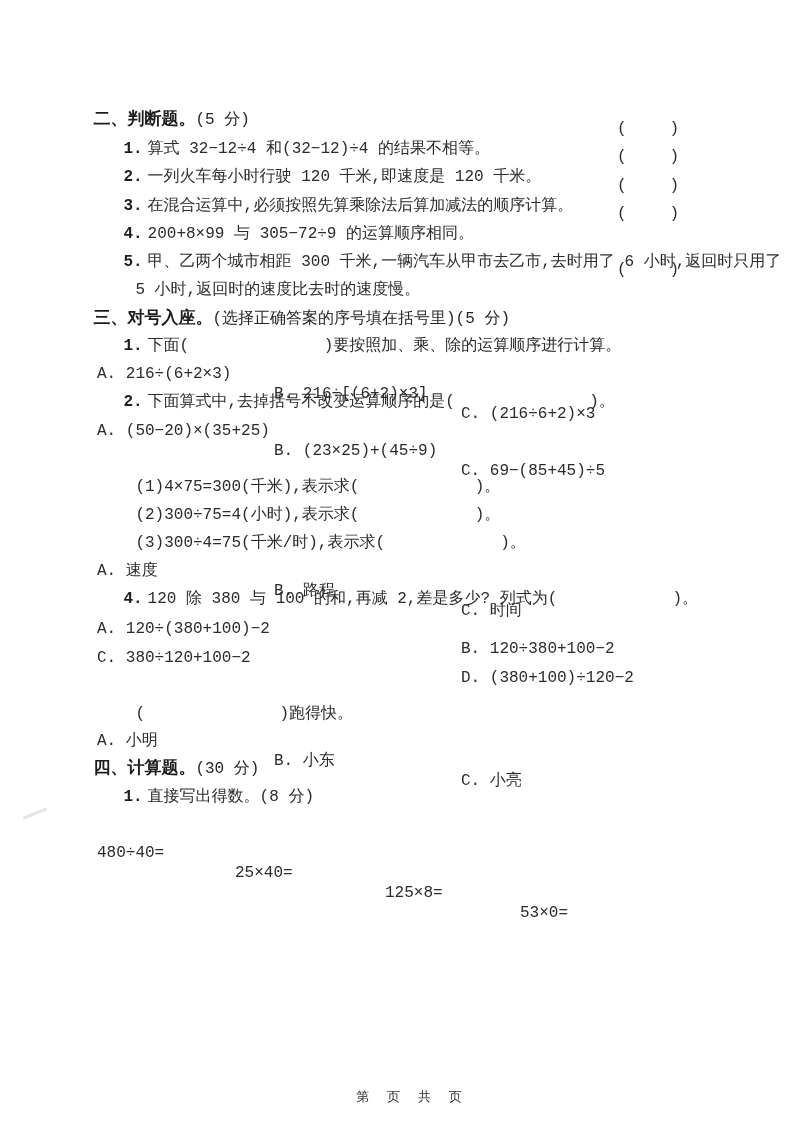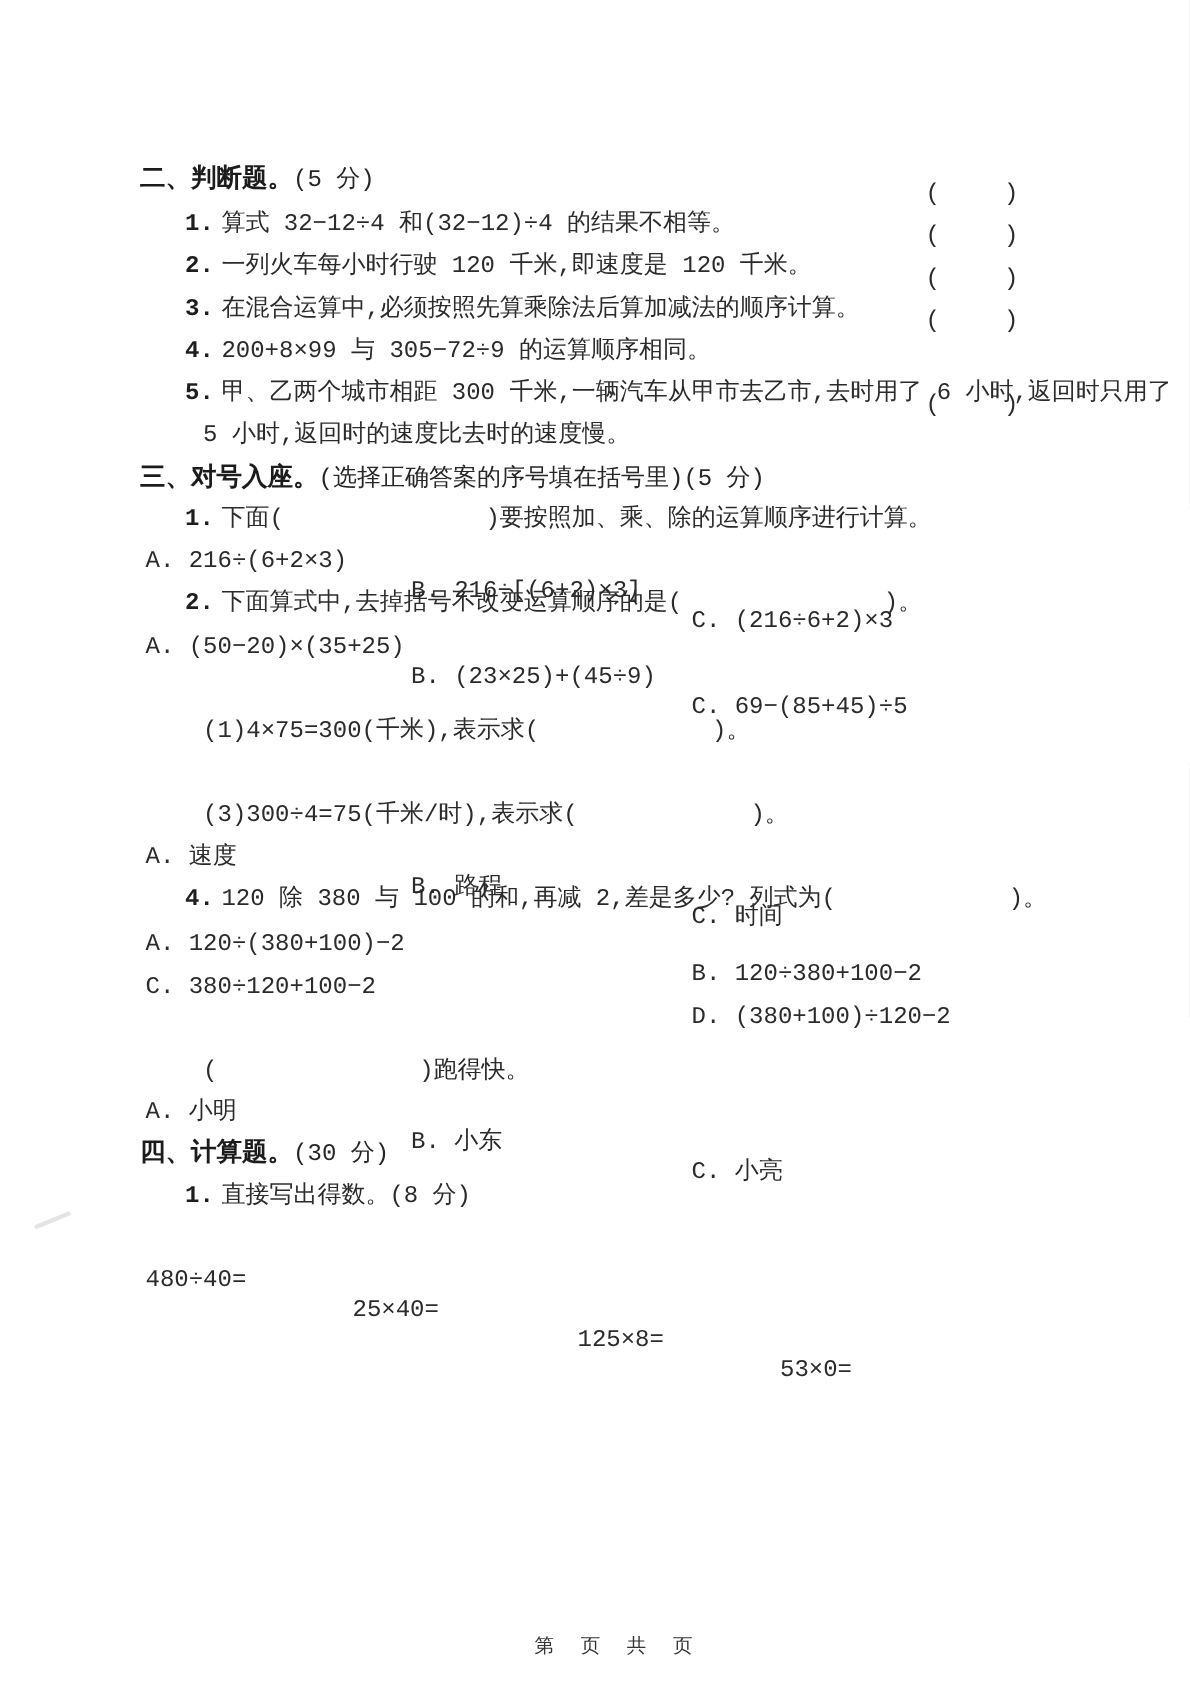--- a/index.html
+++ b/index.html
@@ -94,20 +94,23 @@
   </div>
   <div class="ln optrow" style="top:401px">
     <span class="opt" style="left:97px">A. (50−20)×(35+25)</span>
     <span class="opt" style="left:274px">B. (23×25)+(45÷9)</span>
     <span class="opt" style="left:461px">C. 69−(85+45)÷5</span>
   </div>
 
   <div class="ln indent" style="top:457px">
     <span class="qtext">(1)4×75=300(千米),表示求(            )。</span>
   </div>
+  <div class="ln indent" style="top:485px">
+    <span class="qtext">(2)300÷75=4(小时),表示求(            )。</span>
+  </div>
   <div class="ln indent" style="top:513px">
     <span class="qtext">(3)300÷4=75(千米/时),表示求(            )。</span>
   </div>
   <div class="ln optrow" style="top:541px">
     <span class="opt" style="left:97px">A. 速度</span>
     <span class="opt" style="left:274px">B. 路程</span>
     <span class="opt" style="left:461px">C. 时间</span>
   </div>
 
   <div class="ln" style="top:569px">

